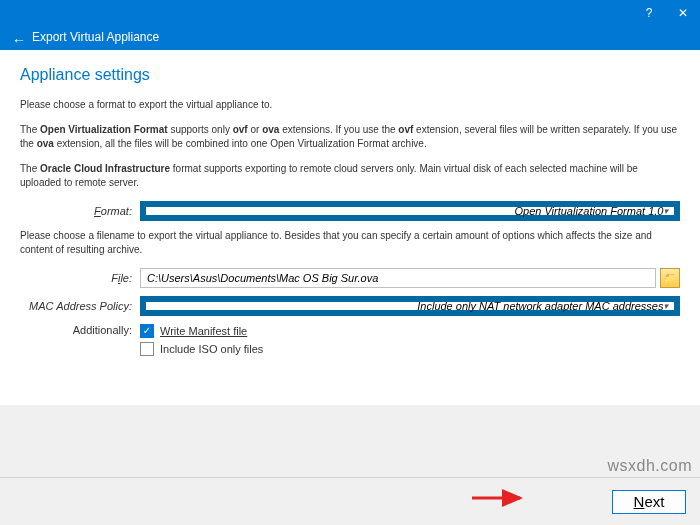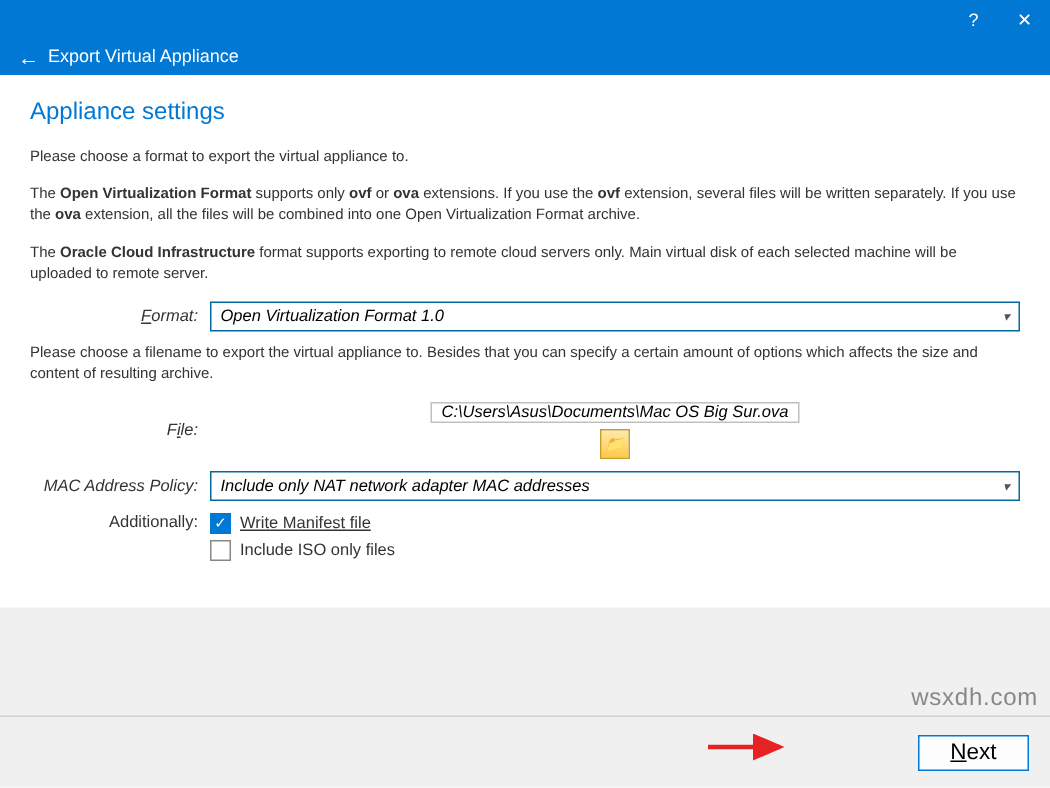--- a/index.html
+++ b/index.html
@@ -77,34 +77,34 @@
     .form-label {
       width: 120px;
       text-align: right;
       padding-right: 8px;
       font-size: 11px;
       color: #333;
     }
     .form-label-u { text-decoration: underline; }
     .form-input {
       flex: 1;
-      border: 1px solid #0369a1;
+      border: 6px solid #0369a1;
       background: #fff;
       height: 20px;
       padding: 0 6px;
       font-size: 11px;
       display: flex;
       align-items: center;
-      justify-content: space-between;
+      justify-content: flex-end;
     }
     .dropdown-arrow {
       font-size: 9px;
       color: #555;
     }
-    .file-row { display: flex; align-items: center; gap: 4px; flex-direction: column; }
+    .file-row { display: flex; align-items: center; gap: 4px; }
     .file-input { flex: 1; border: 1px solid #c0c0c0; height: 20px; padding: 0 6px; font-size: 11px; display: flex; align-items: center; }
     .file-btn {
       width: 20px; height: 20px;
       background: linear-gradient(#ffe9a8,#ffc94a);
       border: 1px solid #c0a030;
       display: flex; align-items: center; justify-content: center;
       font-size: 10px;
     }
     .checkbox {
       width: 14px; height: 14px;

